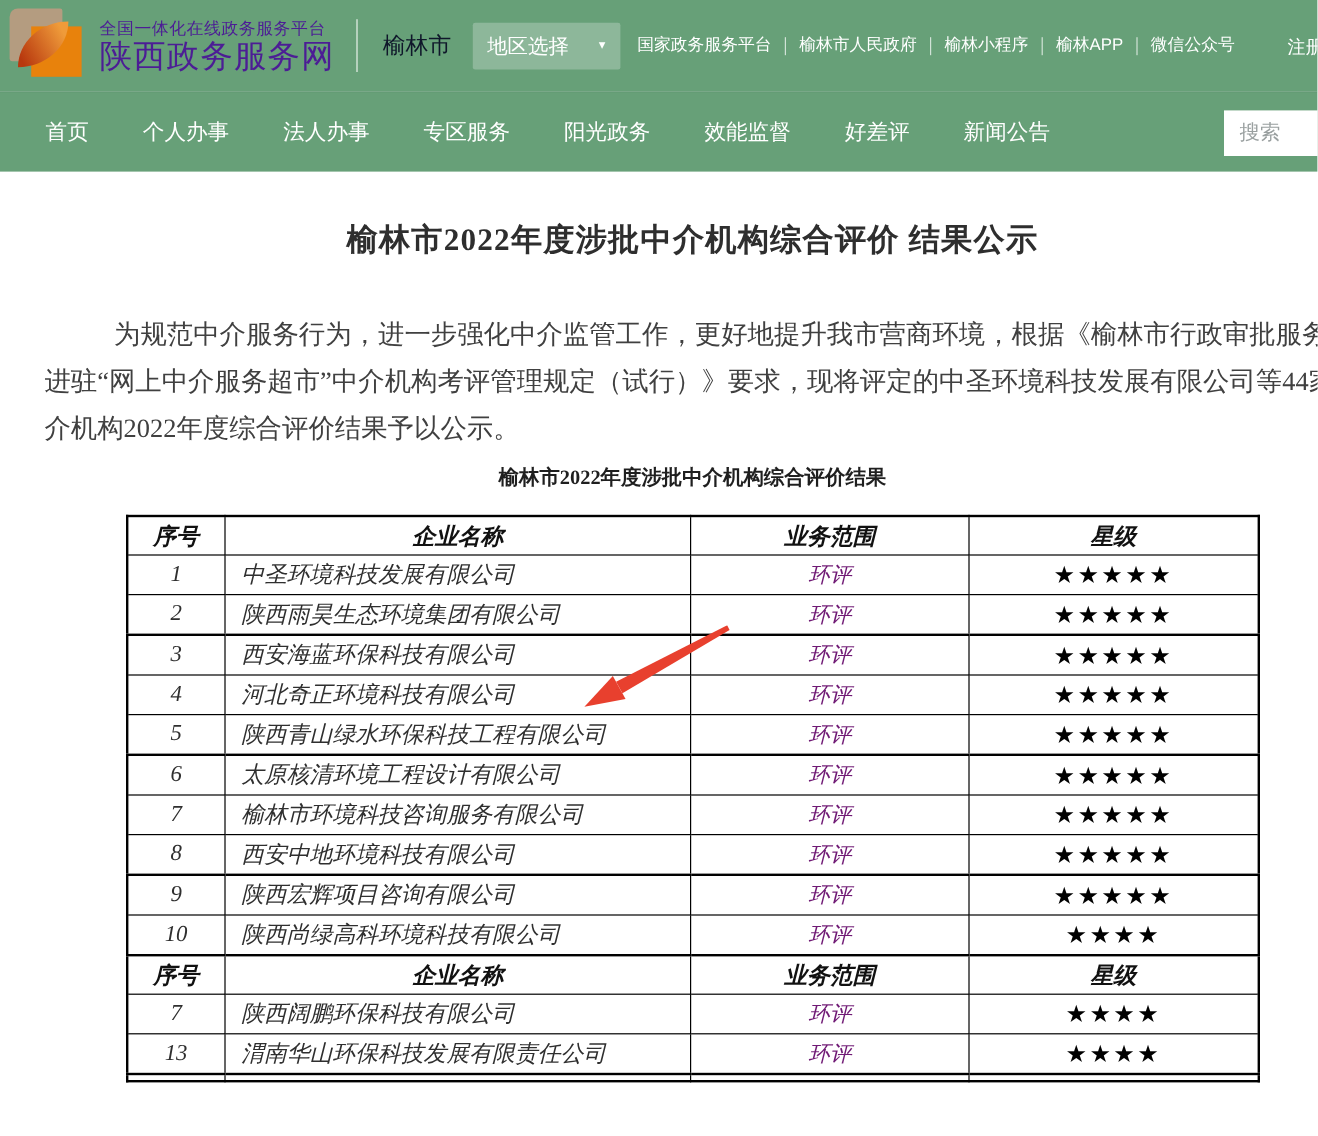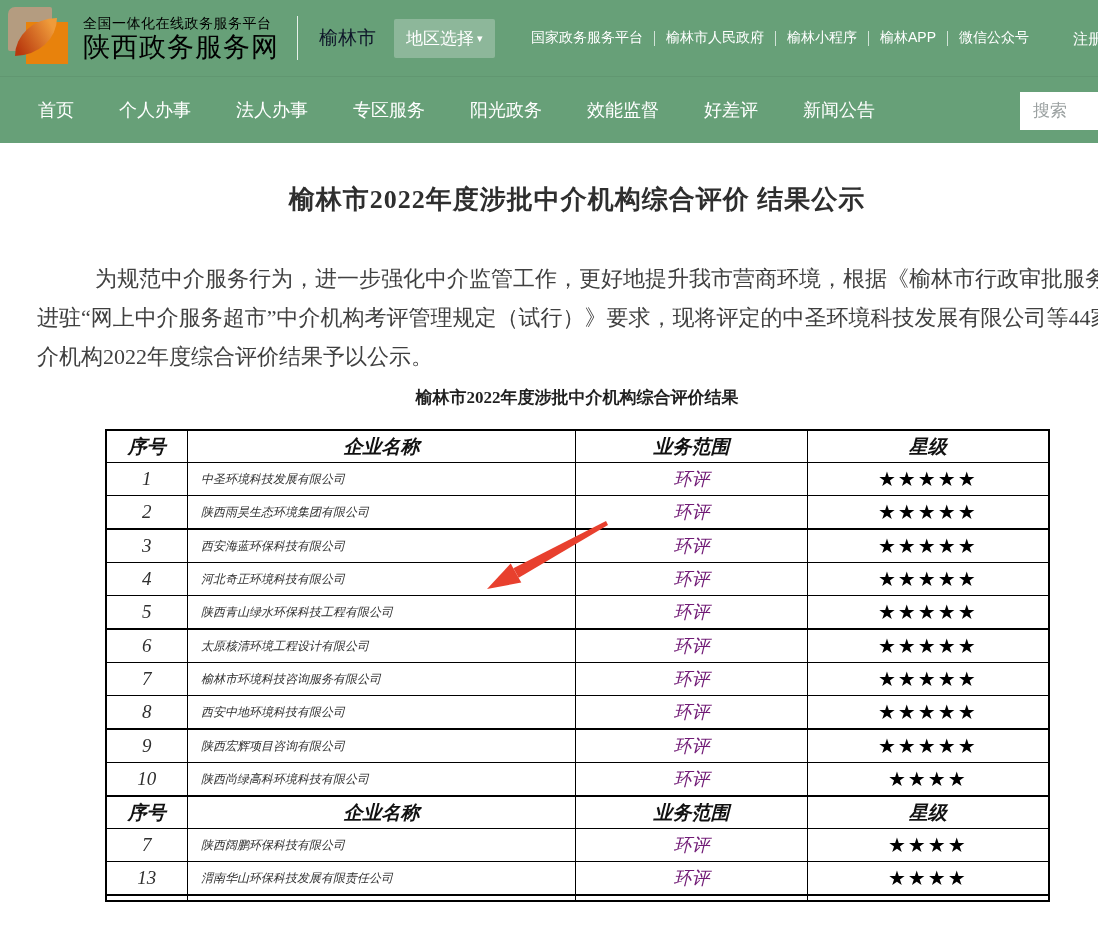--- a/index.html
+++ b/index.html
@@ -8,27 +8,27 @@
     background:#fff;font-family:"Liberation Sans",sans-serif;
   }
   
   .top-header{position:relative;height:76px;background:#67a078;display:flex;align-items:center;}
   .logo{position:relative;width:68px;height:66px;margin-left:6px;flex:0 0 auto;}
   .logo-sq-tan{position:absolute;left:2px;top:2px;width:44px;height:44px;background:#b49c80;border-radius:7px 2px 2px 2px;}
   .logo-sq-orange{position:absolute;left:20px;top:17px;width:42px;height:42px;background:#e8820c;}
   .logo-leaf{position:absolute;left:9px;top:13px;width:42px;height:38px;
     background:linear-gradient(60deg,#b8380e 10%,#ef9b3a 85%);
     border-radius:100% 0 100% 0;}
-  .logo-text{margin-left:9px;color:#000000;line-height:1;}
+  .logo-text{margin-left:9px;color:#4c1d95;line-height:1;}
   .platform{font-size:14px;letter-spacing:.5px;}
   .sitename{font-size:27px;margin-top:4px;letter-spacing:1px;}
   .vdiv{width:1px;height:44px;background:rgba(255,255,255,.85);margin:0 21px 0 18px;}
   .city{font-size:19px;color:#0f172a;}
   .region-btn{margin-left:18px;background:#8db79a;border:none;color:#fff;font-size:17px;
-    padding:8px 12px;border-radius:2px;display:flex;align-items:center;gap:3px;cursor:pointer;
+    padding:8px 12px;border-radius:2px;display:flex;align-items:center;gap:25px;cursor:pointer;
     font-family:"Liberation Sans",sans-serif;}
   .caret{font-size:11px;line-height:1;}
   .quick-links{position:absolute;right:58px;top:0;height:76px;display:flex;align-items:center;}
   .qlink{color:#fff;font-size:14px;padding:0 11px;text-decoration:none;white-space:nowrap;cursor:pointer;}
   .vsep{width:1px;height:15px;background:rgba(255,255,255,.7);}
   .register{position:absolute;left:1073px;top:30px;color:#fff;font-size:15px;
     text-decoration:none;white-space:nowrap;cursor:pointer;}
   
   .nav-bar{position:relative;height:66px;background:#67a078;border-top:1px solid rgba(0,0,0,.05);
     display:flex;align-items:center;}
@@ -46,21 +46,21 @@
   .para{margin-top:44px;font-size:22px;line-height:39px;color:#404040;}
   .pline{white-space:nowrap;}
   .pline.indent{text-indent:58px;}
   .tbl-caption{margin-top:12px;text-align:center;font-size:17px;font-weight:700;color:#1f1f1f;
     line-height:20px;}
   
   table{margin:21px auto 0;border-collapse:collapse;width:943px;table-layout:fixed;
     border:2px solid #000;font-style:italic;}
   th,td{border:1px solid #000;padding:0;}
   th{font-size:19px;font-weight:700;height:31px;color:#111;}
-  td{height:32px;font-size:12px;color:#2f2f2f;}
+  td{height:32px;font-size:19px;color:#2f2f2f;}
   td.no{text-align:center;font-size:19px;}
   td.name{padding-left:13px;}
   td.scope{text-align:center;font-size:18px;color:#701a75;}
   td.stars{text-align:center;font-size:20px;letter-spacing:2px;color:#000;
     font-family:"DejaVu Sans",sans-serif;}
   tr.bb2 td{border-bottom-width:2px;}
   tr.head2 th{border-top-width:2px;}
   tr.partial td{height:4px;border-top-width:2px;}
   
   .arrow-svg{position:absolute;left:472px;top:521px;pointer-events:none;}

